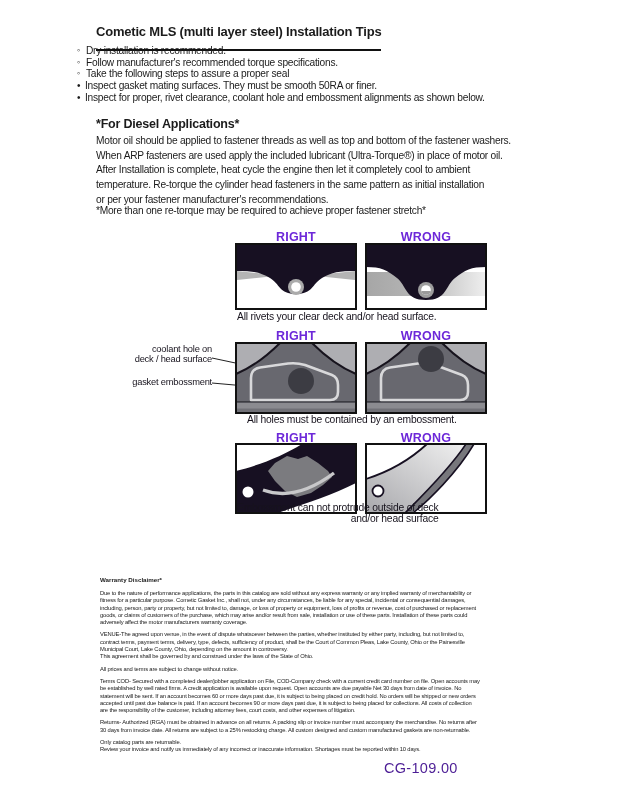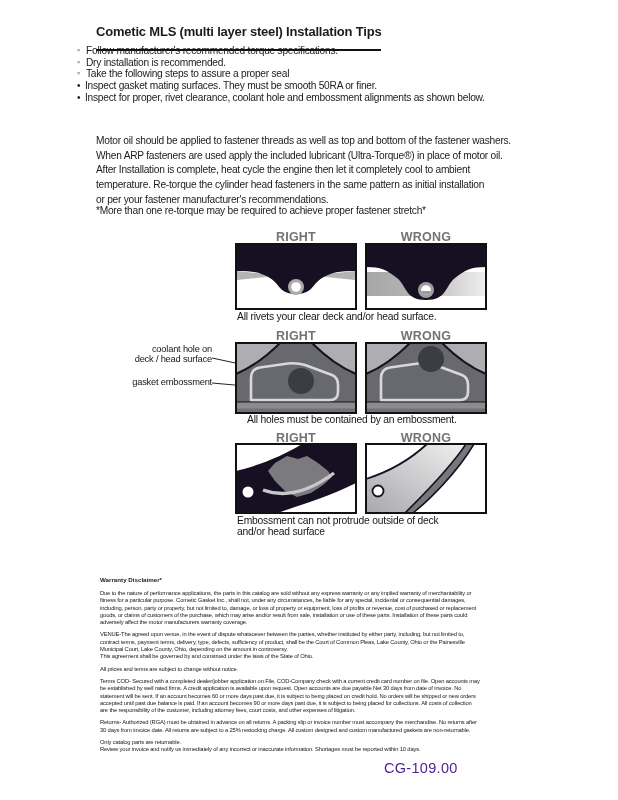--- a/index.html
+++ b/index.html
@@ -18,46 +18,47 @@
   .tip{white-space:nowrap;}
   .tip-marker{display:inline-block;width:9px;font-size:9px;vertical-align:top;}
   .tip-sub{}
   .tip-sub .tip-marker{width:8px;font-size:10px;}
   #diesel-heading{left:96px;top:117px;font-size:12.5px;font-weight:bold;letter-spacing:-0.2px;}
   .para{left:96px;width:470px;font-size:10.2px;letter-spacing:-0.25px;line-height:15px;white-space:pre-line;}
   #diesel-p1{top:133px;}
   #diesel-p2{top:162px;}
   #diesel-note{top:203px;}
   
-  .fig-label{width:122px;text-align:center;font-size:12.5px;font-weight:bold;letter-spacing:0.2px;color:#737373;}
+  .fig-label{width:122px;text-align:center;font-size:12.5px;font-weight:bold;letter-spacing:0.2px;color:#6d28d9;}
   .fig-box{width:122px;}
   .fig-box svg{display:block;}
   .fig-caption{font-size:10.3px;letter-spacing:-0.2px;line-height:11px;white-space:pre-line;color:#17131d;}
   .annotation{width:112px;text-align:right;font-size:9.3px;letter-spacing:-0.2px;line-height:10px;white-space:pre-line;color:#17131d;}
   
   #legal{left:100px;top:576px;width:424px;color:#202020;}
   #legal-heading{font-size:6.2px;font-weight:bold;margin:0 0 7px 0;}
   .legal-para{font-size:5.8px;letter-spacing:-0.15px;line-height:7.3px;white-space:pre-line;margin:0 0 5px 0;}
   #page-code{left:384px;top:760px;font-size:14.5px;letter-spacing:0.3px;color:#4c1d95;}
 </style>
 </head>
 <body>
 
 <div id="page">
 
   <div id="title" class="abs">Cometic MLS (multi layer steel) Installation Tips</div>
 
   <div id="tips" class="abs">
+    <div class="tip"><span class="tip-marker">◦</span><span>Dry installation is recommended.</span></div>
     <div class="tip"><span class="tip-marker">◦</span><span>Follow manufacturer's recommended torque specifications.</span></div>
-    <div class="tip"><span class="tip-marker">◦</span><span>Dry installation is recommended.</span></div>
     <div class="tip"><span class="tip-marker">◦</span><span>Take the following steps to assure a proper seal</span></div>
     <div class="tip tip-sub"><span class="tip-marker">•</span><span>Inspect gasket mating surfaces.  They must be smooth 50RA or finer.</span></div>
     <div class="tip tip-sub"><span class="tip-marker">•</span><span>Inspect for proper, rivet clearance, coolant hole and embossment alignments as shown below.</span></div>
   </div>
 
+  <div id="diesel-heading" class="abs">*For Diesel Applications*</div>
   <div id="diesel-p1" class="abs para">Motor oil should be applied to fastener threads as well as top and bottom of the fastener washers.
 When ARP fasteners are used apply the included lubricant (Ultra-Torque®) in place of motor oil.</div>
   <div id="diesel-note" class="abs para">*More than one re-torque may be required to achieve proper fastener stretch*</div>
   <div id="diesel-p2" class="abs para">After Installation is complete, heat cycle the engine then let it completely cool to ambient
 temperature. Re-torque the cylinder head fasteners in the same pattern as initial installation
 or per your fastener manufacturer's recommendations.</div>
 
   <div class="abs fig-label" style="left:235px;top:230px;">RIGHT</div>
   <div class="abs fig-label" style="left:365px;top:230px;">WRONG</div>
 
@@ -164,21 +165,21 @@
       </defs>
       <rect x="1" y="1" width="120" height="69" fill="#ffffff"></rect>
       <path d="M62,1 L101,1 C83,28 55,55 40,70 L1,70 L1,36 C26,28 48,14 62,1 Z" fill="url(#g3)"></path>
       <path d="M1,36 C26,28 48,14 62,1" fill="none" stroke="#171022" stroke-width="1.8"></path>
       <path d="M101,1 L109,1 C92,30 63,58 48,70 L40,70 C55,55 83,28 101,1 Z" fill="#77777c" stroke="#171022" stroke-width="1.5"></path>
       <circle cx="13" cy="48" r="5.5" fill="#ffffff" stroke="#171022" stroke-width="1.8"></circle>
       <rect x="1" y="1" width="120" height="69" fill="none" stroke="#111" stroke-width="2"></rect>
     </svg>
   </div>
 
-  <div class="abs fig-caption" style="left:237px;top:515px;">Embossment can not protrude outside of deck
+  <div class="abs fig-caption" style="left:237px;top:502px;text-align:right;">Embossment can not protrude outside of deck
 and/or head surface</div>
 
   <div id="legal" class="abs">
     <div id="legal-heading">Warranty Disclaimer*</div>
     <div class="legal-para">Due to the nature of performance applications, the parts in this catalog are sold without any express warranty or any implied warranty of merchantability or
 fitness for a particular purpose.  Cometic Gasket Inc., shall not, under any circumstances, be liable for any special, incidental or consequential damages,
 including, person, party or property, but not limited to, damage, or loss of property or equipment, loss of profits or revenue, cost of purchased or replacement
 goods, or claims of customers of the purchase, which may arise and/or result from sale, installation or use of these parts.  Installation of these parts could
 adversely affect the motor manufacturers warranty coverage.</div>
     <div class="legal-para">VENUE-The agreed upon venue, in the event of dispute whatsoever between the parties, whether instituted by either party, including, but not limited to,

